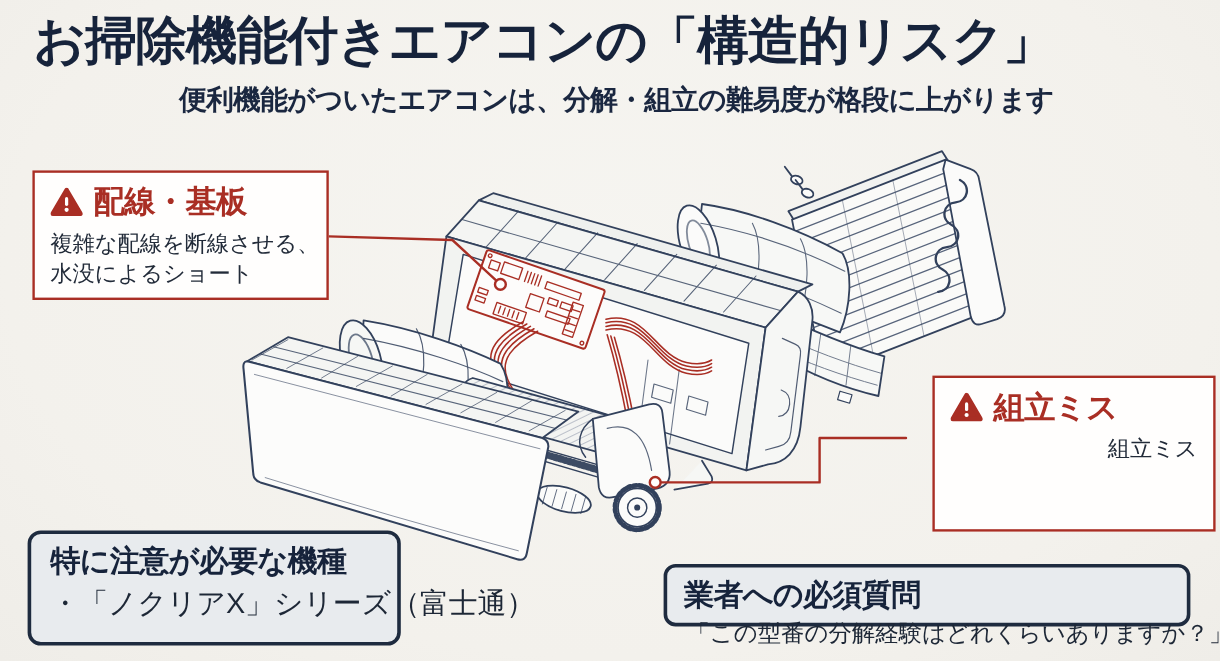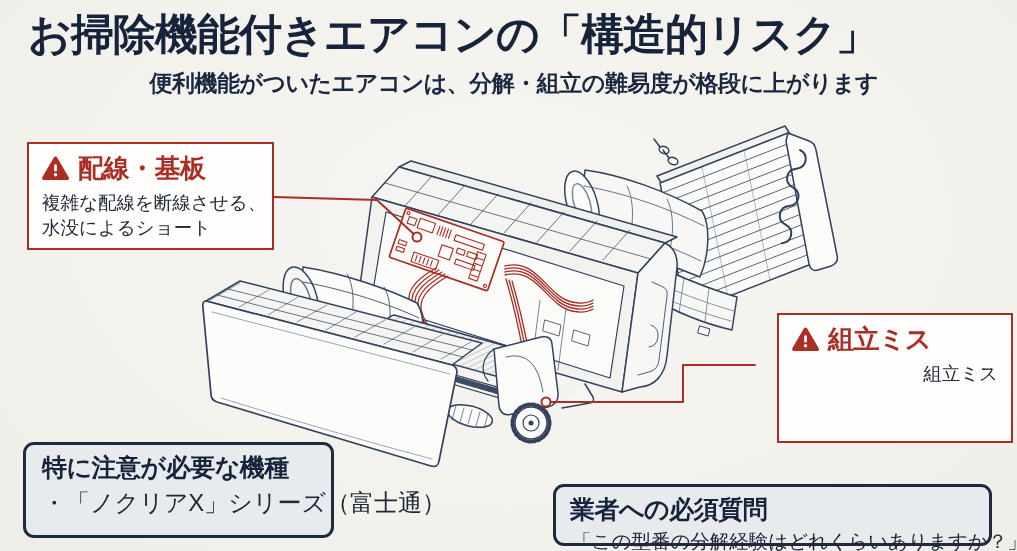--- a/index.html
+++ b/index.html
@@ -42,21 +42,21 @@
   .co-body{margin-top:5px;font-size:18.5px;line-height:1.33;color:#222b39;font-weight:400;}
   .co-body div{white-space:nowrap;}
 
   
   .navy-box{
     position:absolute;box-sizing:border-box;
     background:#e8ebee;border:3.5px solid #1e2b3f;border-radius:11px;
     padding:6px 14px;
   }
   #box-models{left:23px;top:442px;width:311px;height:96px;padding-left:16px;}
-  #box-question{left:553px;top:484px;width:439px;height:62px;}
+  #box-question{left:553px;top:470px;width:439px;height:52px;border-radius:10px;}
   .nb-title{font-size:25px;font-weight:800;color:#16233b;letter-spacing:-0.5px;white-space:nowrap;}
   .nb-item{font-size:24px;font-weight:500;color:#1d2736;margin-top:3px;white-space:nowrap;}
   #box-question .nb-item{font-size:19.5px;margin-top:2px;padding-left:2px;}
 </style>
 </head>
 <body>
 
 <div class="stage">
 
   <svg class="scene" viewBox="0 0 1017 551" aria-hidden="true">

